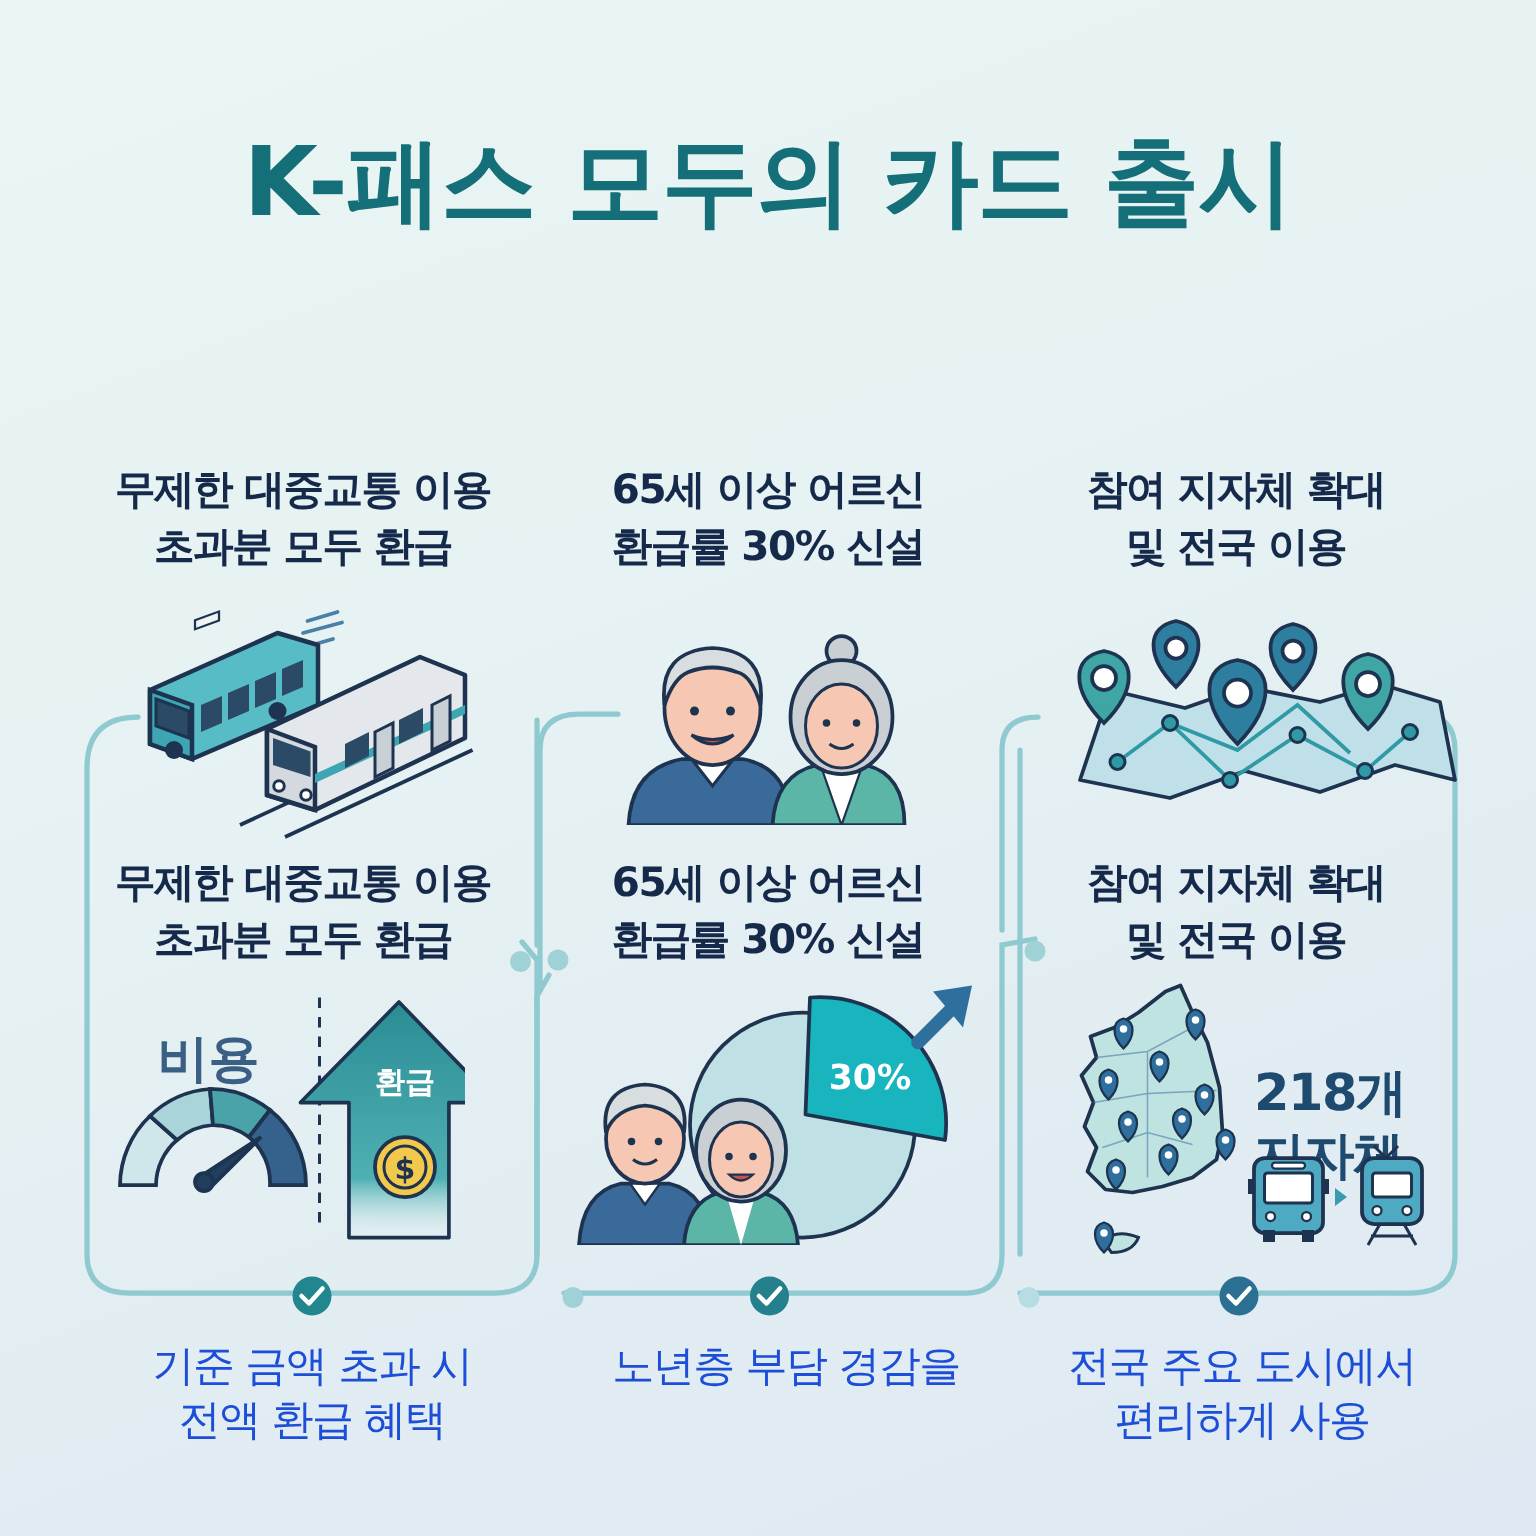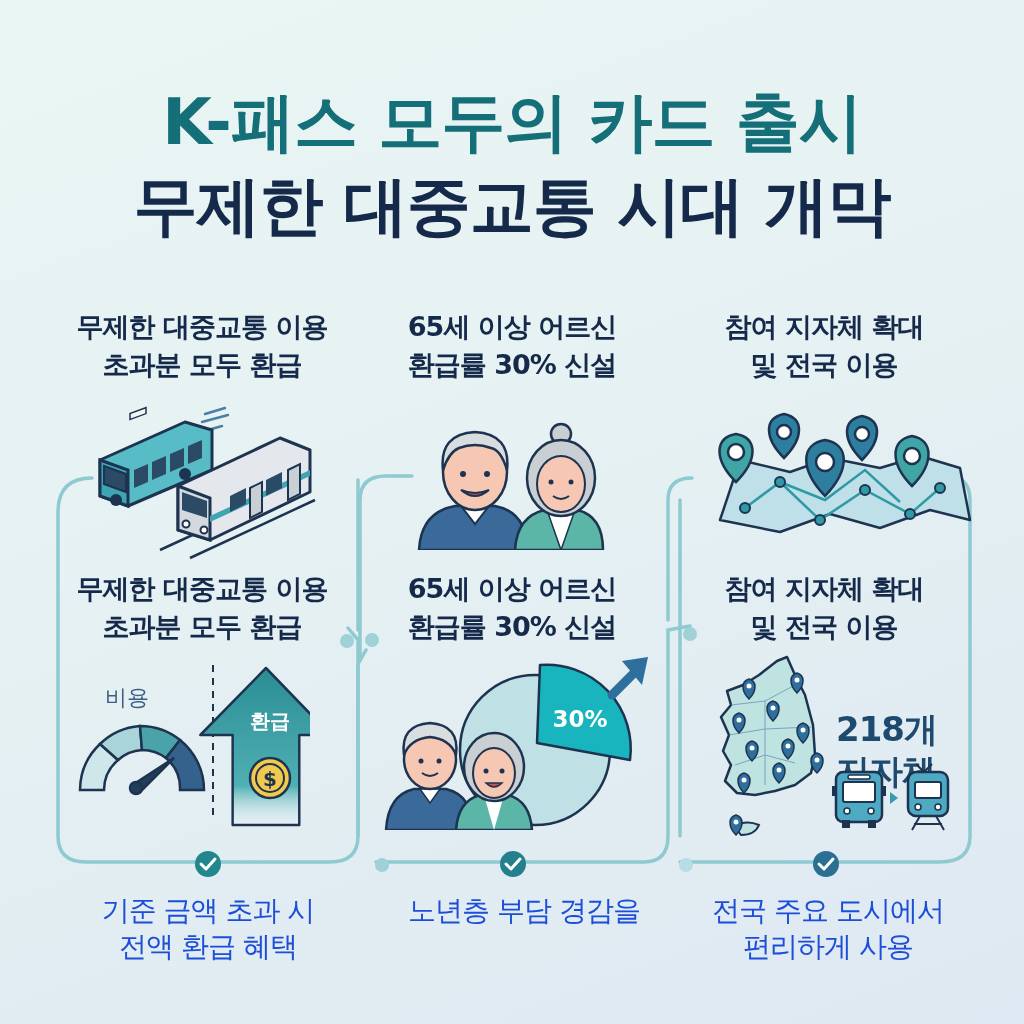--- a/index.html
+++ b/index.html
@@ -29,33 +29,32 @@
     position: absolute; top: 570px; width: 320px; text-align: center;
     font-size: 27px; line-height: 38px; font-weight: bold; color: #15294a; letter-spacing: -1px;
   }
   .foot {
     position: absolute; top: 893px; width: 320px; text-align: center;
     font-size: 28px; line-height: 36px; color: #1d4ed8; letter-spacing: -1px;
   }
   svg.layer { position: absolute; left: 0; top: 0; }
   .abs { position: absolute; }
   .label-cost {
-    position: absolute; left: 105px; top: 683px; font-size: 22px; font-weight: normal; color: #3a5f85;
+    position: absolute; left: 105px; top: 683px; font-size: 34px; font-weight: bold; color: #3a5f85;
   }
   .count {
     position: absolute; left: 836px; top: 708px; width: 130px; text-align: left;
     font-size: 34px; line-height: 42px; font-weight: bold; color: #1d4a6e; letter-spacing: -1px;
   }
 </style>
 </head>
 <body>
 
 <div class="title">
   <div class="l1">K-패스 모두의 카드 출시</div>
-  <div class="l2">무제한 대중교통 시대 개막</div>
 </div>
 
 <div class="h-top" style="left:42px;">
   <div>무제한 대중교통 이용</div>
   <div>초과분 모두 환급</div>
 </div>
 <div class="h-top" style="left:352px;">
   <div>65세 이상 어르신</div>
   <div>환급률 30% 신설</div>
 </div>

